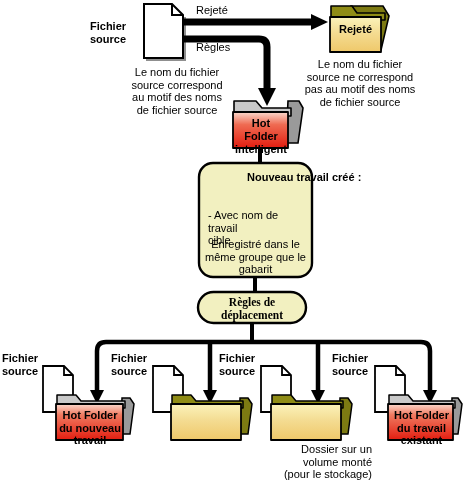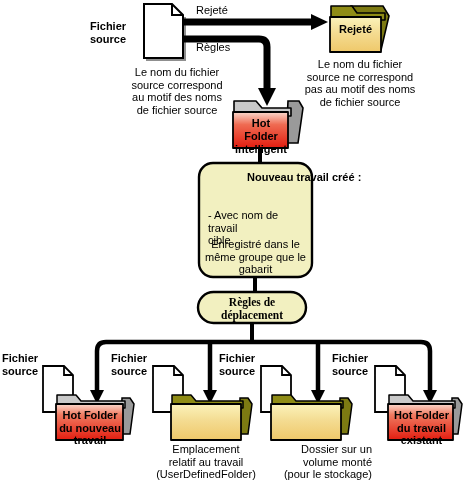--- a/index.html
+++ b/index.html
@@ -175,20 +175,17 @@
   <div class="txt bold" style="left: 332px; top: 352px; width: 42px; white-space: pre-line;">Fichier
 source</div>
 
   <div class="lbl-in" style="left: 57px; top: 409px; width: 66px; line-height: 12.5px; white-space: pre-line;">Hot Folder
 du nouveau
 travail</div>
   <div class="lbl-in" style="left: 389px; top: 409px; width: 65px; line-height: 12.5px; white-space: pre-line;">Hot Folder
 du travail
 existant</div>
 
-  <div class="caption" style="left: 146px; top: 443px; width: 120px; white-space: pre-line;">Emplacement
-relatif au travail
-(UserDefinedFolder)</div>
   <div class="caption" style="left: 252px; top: 443px; width: 120px; white-space: pre-line; text-align: right;">Dossier sur un
 volume monté
 (pour le stockage)</div>
 
 </div>
 
 </body></html>

